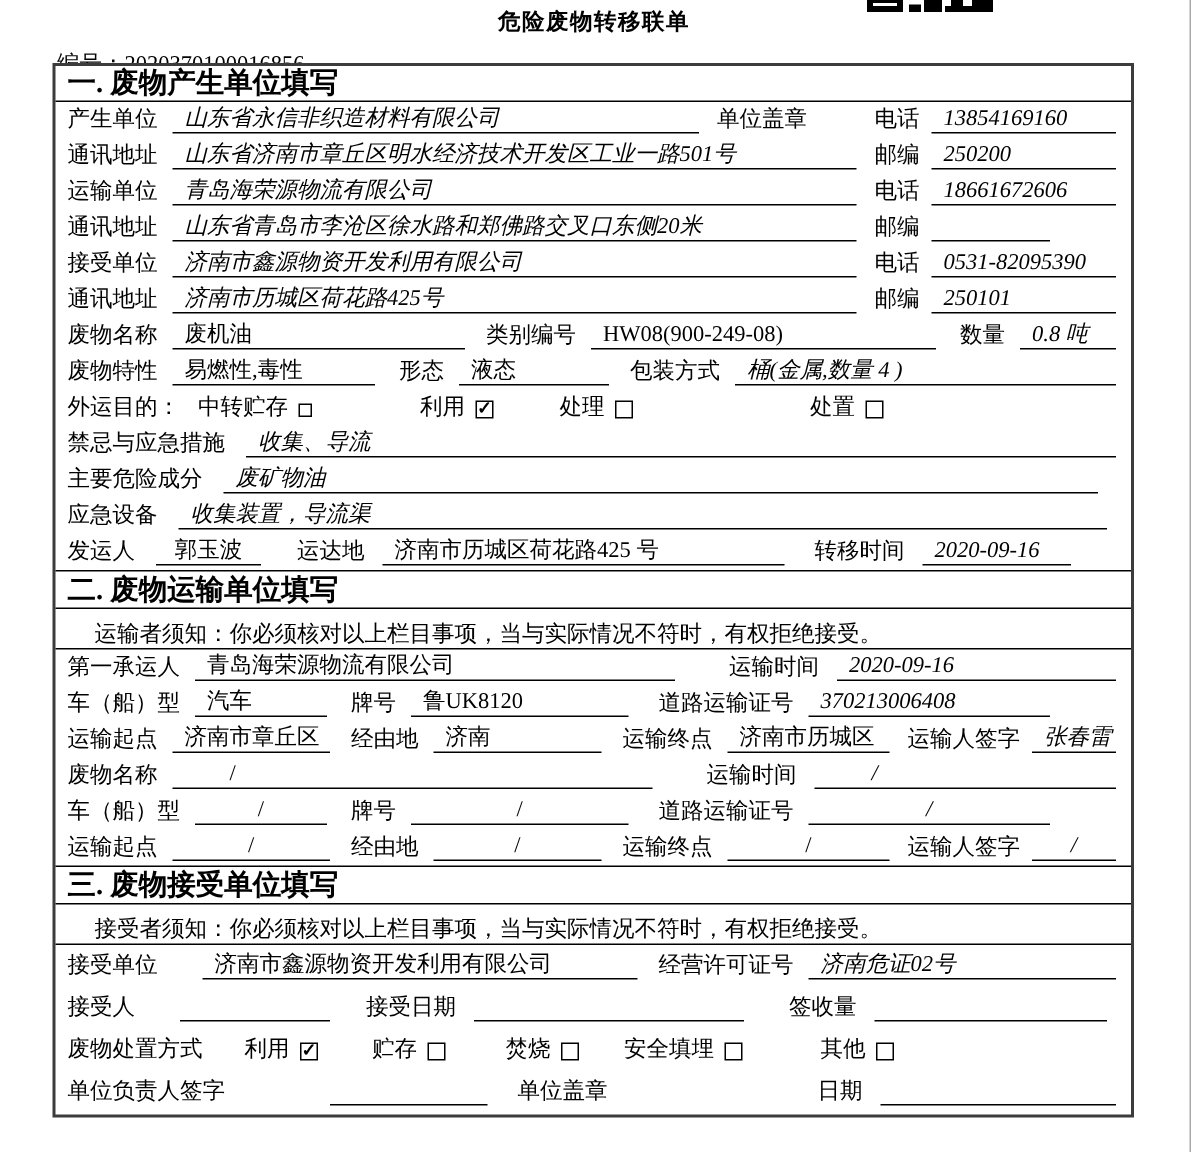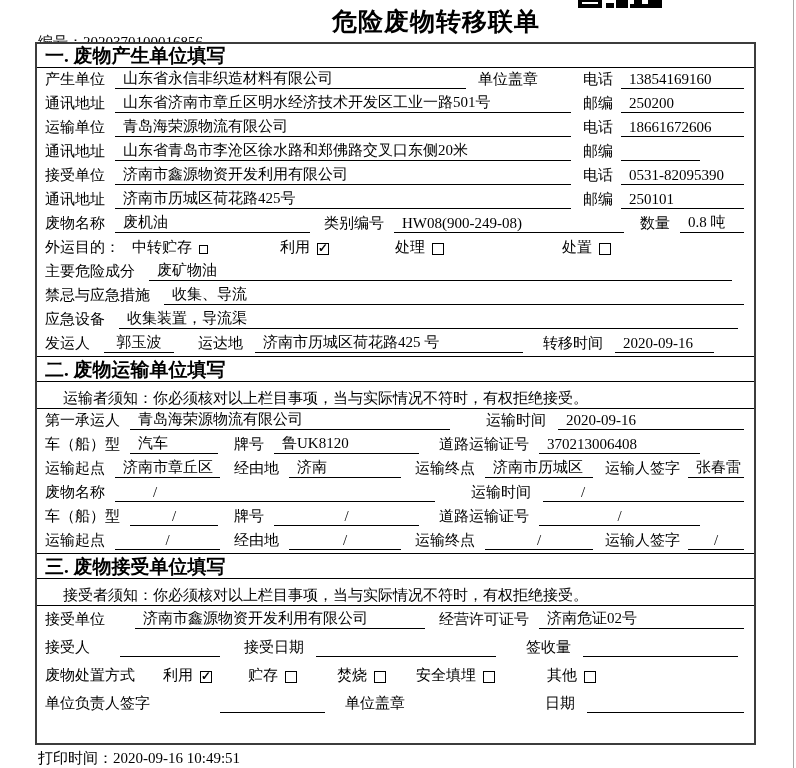--- a/index.html
+++ b/index.html
@@ -13,46 +13,46 @@
   
   .qr { position:absolute; left:578px; top:0; width:90px; height:9px; }
   .qr i { position:absolute; background:#000; }
   .q1 { left:0; top:0; width:24px; height:8px; background:transparent !important; border:4px solid #000; border-top-width:2px; }
   .q2 { left:28px; top:3px; width:8px; height:5px; }
   .q3 { left:38px; top:0; width:12px; height:8px; }
   .q4 { left:52px; top:4px; width:30px; height:4px; }
   .q5 { left:56px; top:0; width:8px; height:4px; }
   .q6 { left:70px; top:0; width:14px; height:8px; }
   .serial { position:absolute; left:38px; top:13px; font-size:15px; white-space:nowrap;margin-top:20px; }
-  .title { position:absolute; left:332px; top:5px; font-size:25px; font-weight:bold; letter-spacing:1px; white-space:nowrap; }
+  .title { position:absolute; left:332px; top:5px; font-size:15px; font-weight:bold; letter-spacing:1px; white-space:nowrap; }
   .box {
     position:absolute; left:35px; top:42px; width:721px; height:703px;
     border:2px solid #3c3c3c; display:flex; flex-direction:column; background:#fff;
   }
   .sec-h { flex:none; height:24px; line-height:23px; font-weight:bold; font-size:19px; padding-left:8px; border-bottom:1px solid #000; }
   .sec-h.mid { border-top:1px solid #000; height:26px; line-height:25px; }
   .notice { flex:none; height:27px; display:flex; align-items:flex-end; padding-left:26px; border-bottom:1px solid #000; white-space:nowrap; }
   .row { flex:none; display:flex; align-items:flex-end; height:24px; padding:0 10px 3px 8px; white-space:nowrap; }
   .s3row { height:28px; padding-bottom:5px; }
   .left { display:flex; align-items:flex-end; width:538px; flex:none; }
   .lbl { white-space:nowrap; }
   .uv { border-bottom:1px solid #000; padding:0 0 0 8px; white-space:nowrap; overflow:hidden; min-height:17px; }
-  .grow { flex:1 1 auto; }
+  .grow { flex:1 1 auto;font-style:italic; }
   .c { text-align:center; padding-left:0; }
   .sl { padding-left:38px; }
   .cb { display:inline-block; width:12px; height:12px; border:1px solid #000; margin-left:7px; margin-bottom:2px;
         text-align:center; font-size:12px; line-height:11px; font-weight:bold; flex:none; }
   .cb .mk { display:block; margin-top:-1px; }
   .cb.small { width:9px; height:9px; margin-bottom:3px; font-size:9px; line-height:8px; }
   .opt { display:flex; align-items:flex-end;justify-content:space-between; }
   .footer { position:absolute; left:38px; top:749px; white-space:nowrap; }
   .ml8{margin-left:8px}.ml10{margin-left:10px}.ml12{margin-left:12px}.ml14{margin-left:14px}
   .ml16{margin-left:16px}.ml20{margin-left:20px}.ml24{margin-left:24px}.ml28{margin-left:28px}
   .ml30{margin-left:30px}.ml36{margin-left:36px}.ml40{margin-left:40px}.ml44{margin-left:30px}
-  .ml52{margin-left:52px}.ml70{margin-left:70px}.ml72{margin-left:72px}.ml78{margin-left:66px}
+  .ml52{margin-left:52px}.ml70{margin-left:70px}.ml72{margin-left:72px}.ml78{margin-left:44px}
   .ml118{margin-left:118px}.ml140{margin-left:140px}
   .mr6{margin-right:6px}.mr12{margin-right:12px}.mr30{margin-right:30px}
   .mr44{margin-right:44px}.mr45{margin-right:45px}
 </style>
 </head>
 <body>
 
 <div class="page">
   <div class="right-edge"></div>
 
@@ -131,20 +131,28 @@
 
     <div class="row">
       <span class="lbl">废物名称</span>
       <span class="uv ml10" style="width:195px">废机油</span>
       <span class="lbl ml14">类别编号</span>
       <span class="uv ml10" style="width:230px">HW08(900-249-08)</span>
       <span class="lbl ml16">数量</span>
       <span class="uv grow ml10">0.8 吨</span>
     </div>
 
+    <div class="row">
+      <span class="lbl">废物特性</span>
+      <span class="uv ml10" style="width:135px">易燃性,毒性</span>
+      <span class="lbl ml16">形态</span>
+      <span class="uv ml10" style="width:100px">液态</span>
+      <span class="lbl ml14">包装方式</span>
+      <span class="uv grow ml10">桶(金属,数量 4 )</span>
+    </div>
 
     <div class="row">
       <span class="lbl">外运目的：</span>
       <span class="opt ml12">
         <span class="lbl">中转贮存</span>
         <span class="cb small">
             <span class="mk"></span>
           </span>
       </span>
       <span class="opt ml72">
@@ -161,27 +169,27 @@
       </span>
       <span class="opt ml118">
         <span class="lbl">处置</span>
         <span class="cb">
             <span class="mk"></span>
           </span>
       </span>
     </div>
 
     <div class="row">
+      <span class="lbl">禁忌与应急措施</span>
+      <span class="uv grow ml14">收集、导流</span>
+    </div>
+
+    <div class="row">
       <span class="lbl">主要危险成分</span>
       <span class="uv grow ml14 mr12">废矿物油</span>
-    </div>
-
-    <div class="row">
-      <span class="lbl">禁忌与应急措施</span>
-      <span class="uv grow ml14">收集、导流</span>
     </div>
 
     <div class="row">
       <span class="lbl">应急设备</span>
       <span class="uv grow ml14 mr6">收集装置，导流渠</span>
     </div>
 
     <div class="row">
       <span class="lbl">发运人</span>
       <span class="uv c ml14" style="width:70px">郭玉波</span>
@@ -308,16 +316,13 @@
     <div class="row s3row">
       <span class="lbl">单位负责人签字</span>
       <span class="uv ml70" style="width:105px"></span>
       <span class="lbl ml20">单位盖章</span>
       <span class="lbl ml140">日期</span>
       <span class="uv grow ml12"></span>
     </div>
 
   </div>
 
-  <div class="footer">
-    <span>打印时间：</span><span>2020-09-16 10:49:51</span>
-  </div>
 </div>
 
 </body></html>

